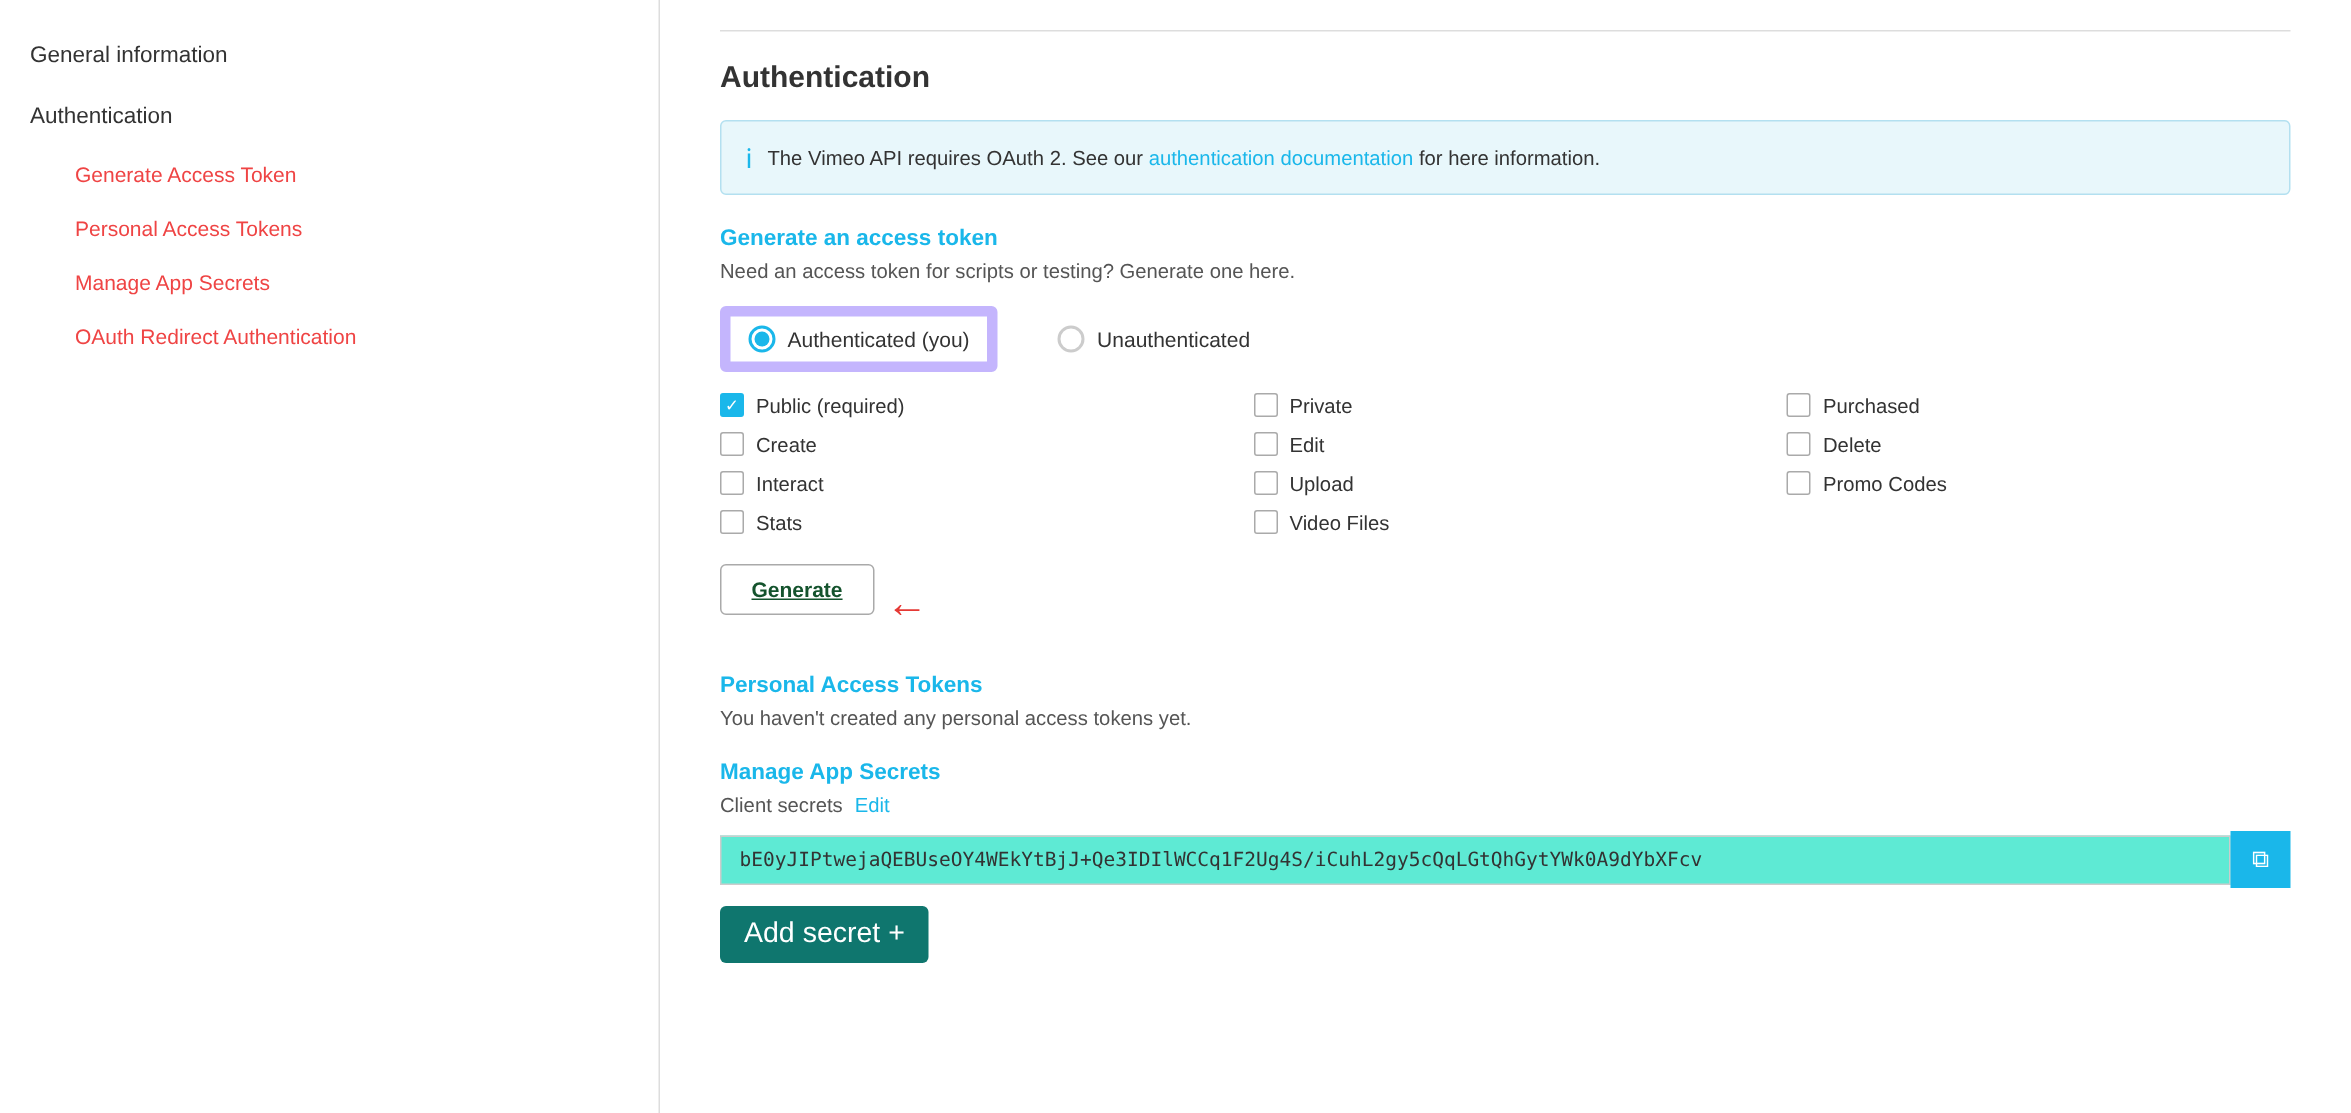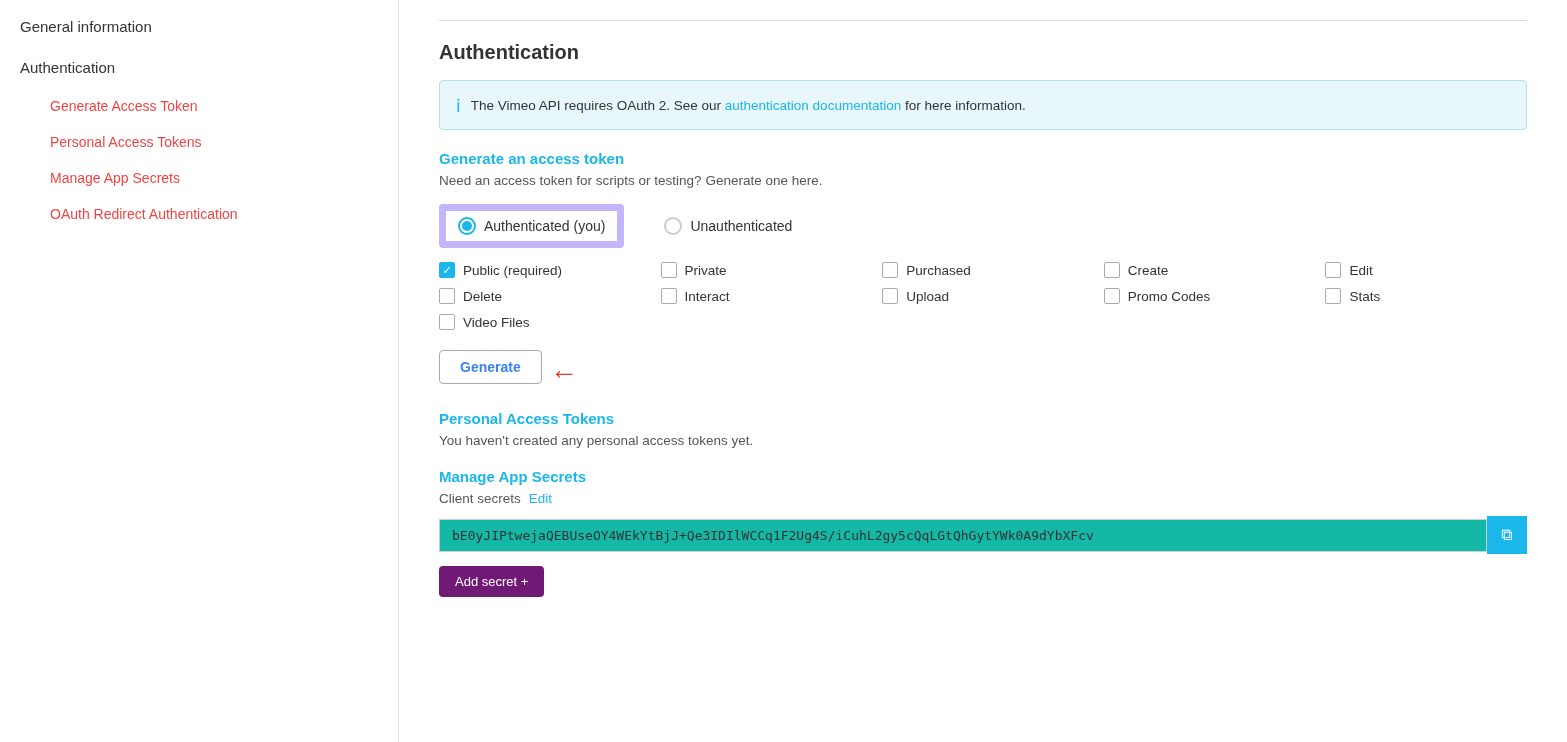--- a/index.html
+++ b/index.html
@@ -9,23 +9,23 @@
       color: #333;
       background: #fff;
       display: flex;
       height: 742px;
       width: 1567px;
       overflow: hidden;
     }
 
     
     .sidebar {
-      width: 399px;
+      width: 440px;
       border-right: 1px solid #ddd;
-      padding: 6px 0;
+      padding: 16px 0;
       flex-shrink: 0;
     }
     .sidebar-item {
       padding: 12px 20px;
       cursor: pointer;
       font-size: 15px;
       color: #333;
     }
     .sidebar-sub-item {
       padding: 10px 20px 10px 50px;
@@ -123,21 +123,21 @@
     }
 
     
     .scopes-label {
       font-size: 13.5px;
       color: #555;
       margin-bottom: 10px;
     }
     .scopes-grid {
       display: grid;
-      grid-template-columns: repeat(5, 1fr);
+      grid-template-columns: repeat(3, 1fr);
       gap: 10px 20px;
       margin-bottom: 20px;
     }
     .scope-item {
       display: flex;
       align-items: center;
       gap: 8px;
       font-size: 13.5px;
     }
     .checkbox {
@@ -163,22 +163,23 @@
 
     
     .generate-btn {
       background: #fff;
       border: 1px solid #aaa;
       border-radius: 4px;
       padding: 8px 20px;
       font-size: 14px;
       font-weight: bold;
       cursor: pointer;
-      color: #3b82f6;
-      margin-bottom: 6px;
+      color: #14532d;
+      margin-bottom: 18px;
+      text-decoration: underline;
     }
 
     .arrow-container {
       display: inline-flex;
       align-items: center;
       gap: 8px;
       margin-bottom: 20px;
     }
     .red-arrow {
       color: #e53935;
@@ -208,47 +209,47 @@
       align-items: center;
       gap: 0;
       margin-bottom: 12px;
     }
     .secret-input {
       font-size: 13px;
       color: #333;
       border: 1px solid #ccc;
       padding: 8px 12px;
       flex: 1;
-      background: #14b8a6;
+      background: #5eead4;
       font-family: monospace;
       white-space: nowrap;
       overflow: hidden;
       text-overflow: ellipsis;
     }
     .copy-btn {
       background: #1ab7ea;
       border: none;
       padding: 8px 10px;
       cursor: pointer;
       display: flex;
       align-items: center;
       justify-content: center;
       color: white;
       font-size: 16px;
       min-width: 40px;
       height: 38px;
     }
 
     .add-secret-btn {
-      background: #701a75;
+      background: #0f766e;
       color: white;
       border: none;
       border-radius: 4px;
       padding: 8px 16px;
-      font-size: 13px;
+      font-size: 19px;
       cursor: pointer;
     }
 
     .divider {
       border: none;
       border-top: 1px solid #ddd;
       margin-bottom: 20px;
     }
   </style>
 </head>

